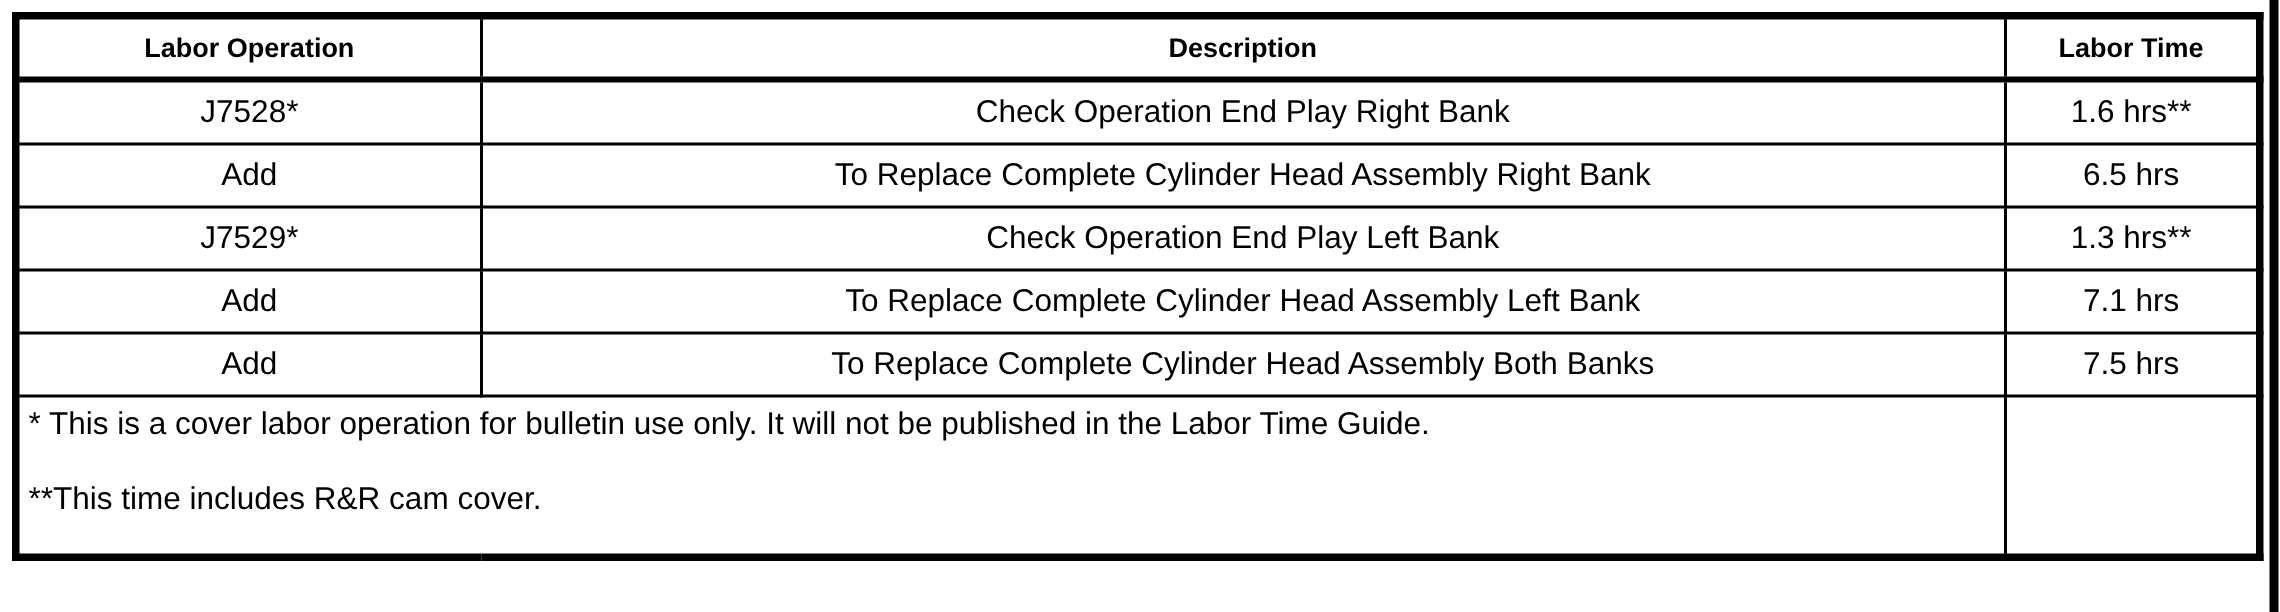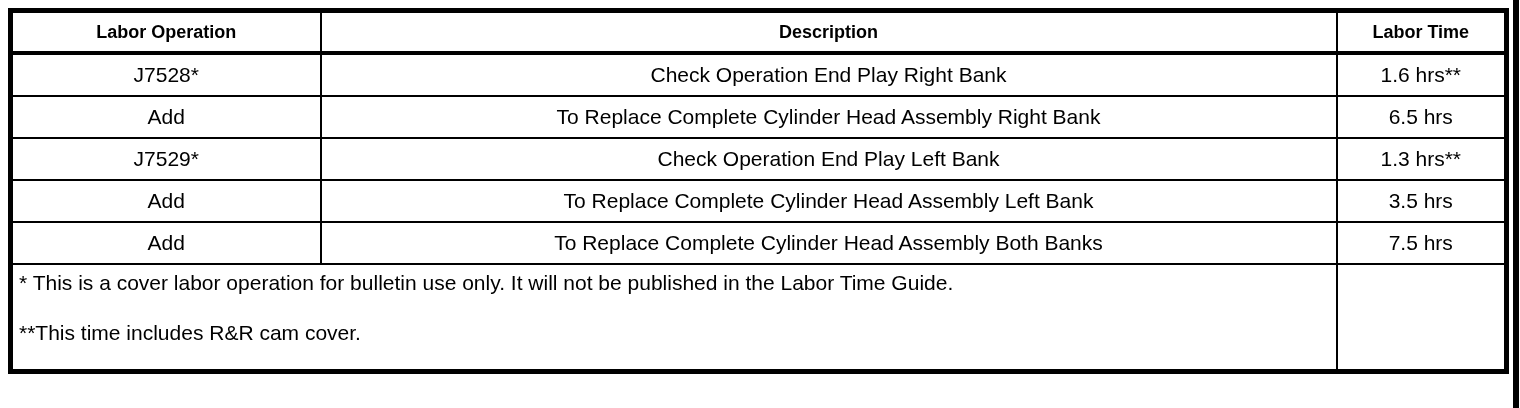--- a/index.html
+++ b/index.html
@@ -100,21 +100,21 @@
       <td>6.5 hrs</td>
     </tr>
     <tr>
       <td>J7529*</td>
       <td>Check Operation End Play Left Bank</td>
       <td>1.3 hrs**</td>
     </tr>
     <tr>
       <td>Add</td>
       <td>To Replace Complete Cylinder Head Assembly Left Bank</td>
-      <td>3.5 hrs</td>
+      <td>7.1 hrs</td>
     </tr>
     <tr>
       <td>Add</td>
       <td>To Replace Complete Cylinder Head Assembly Both Banks</td>
       <td>7.5 hrs</td>
     </tr>
     <tr class="footnote-row">
       <td class="footnote-cell" colspan="2">
         <p>* This is a cover labor operation for bulletin use only. It will not be published in the Labor Time Guide.</p>
         <p>**This time includes R&amp;R cam cover.</p>

